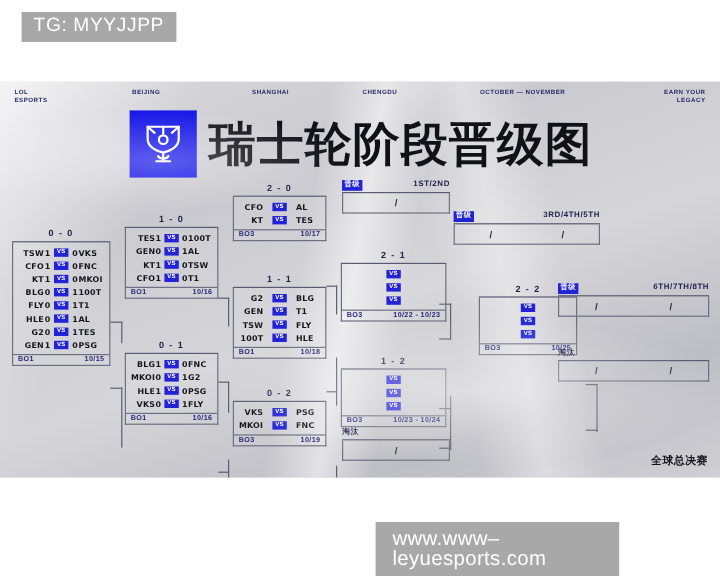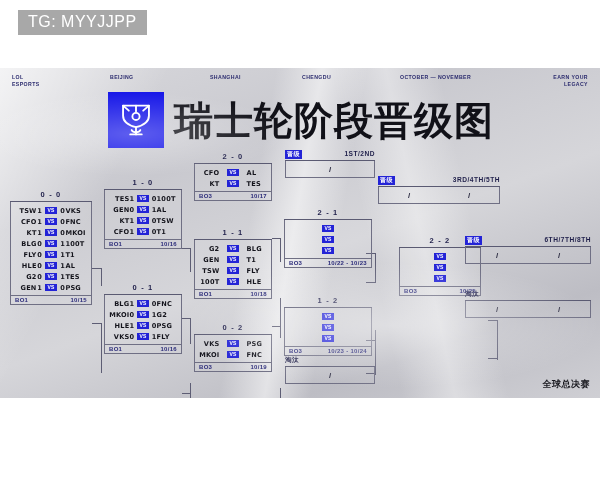--- a/index.html
+++ b/index.html
@@ -653,14 +653,15 @@
         <span class="res-rank"></span>
       </div>
       <div class="res-body">
         <span class="res-cell">/</span>
         <span class="res-cell">/</span>
       </div>
     </div>
 
   </div>
 
+  <div class="url-badge">www.www–leyuesports.com</div>
 
 </div>
 
 </body></html>

